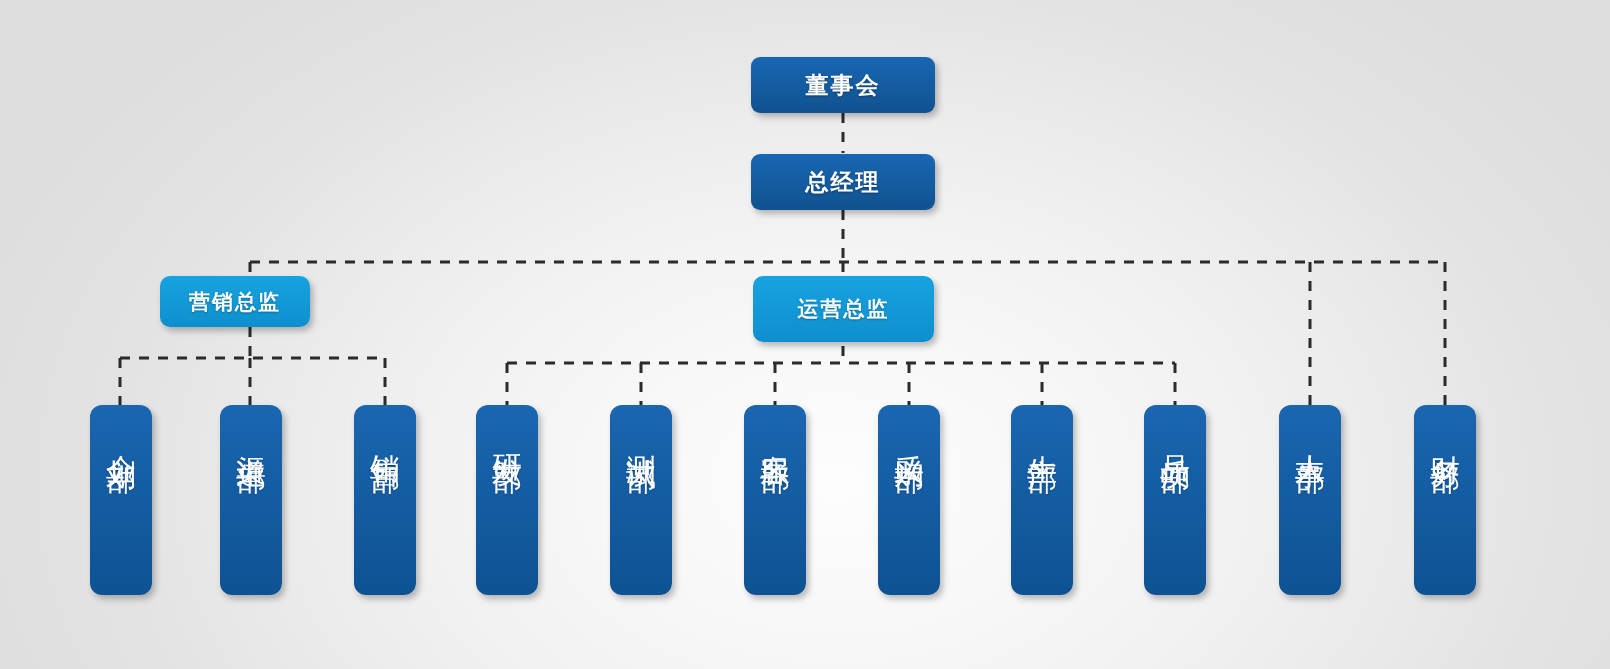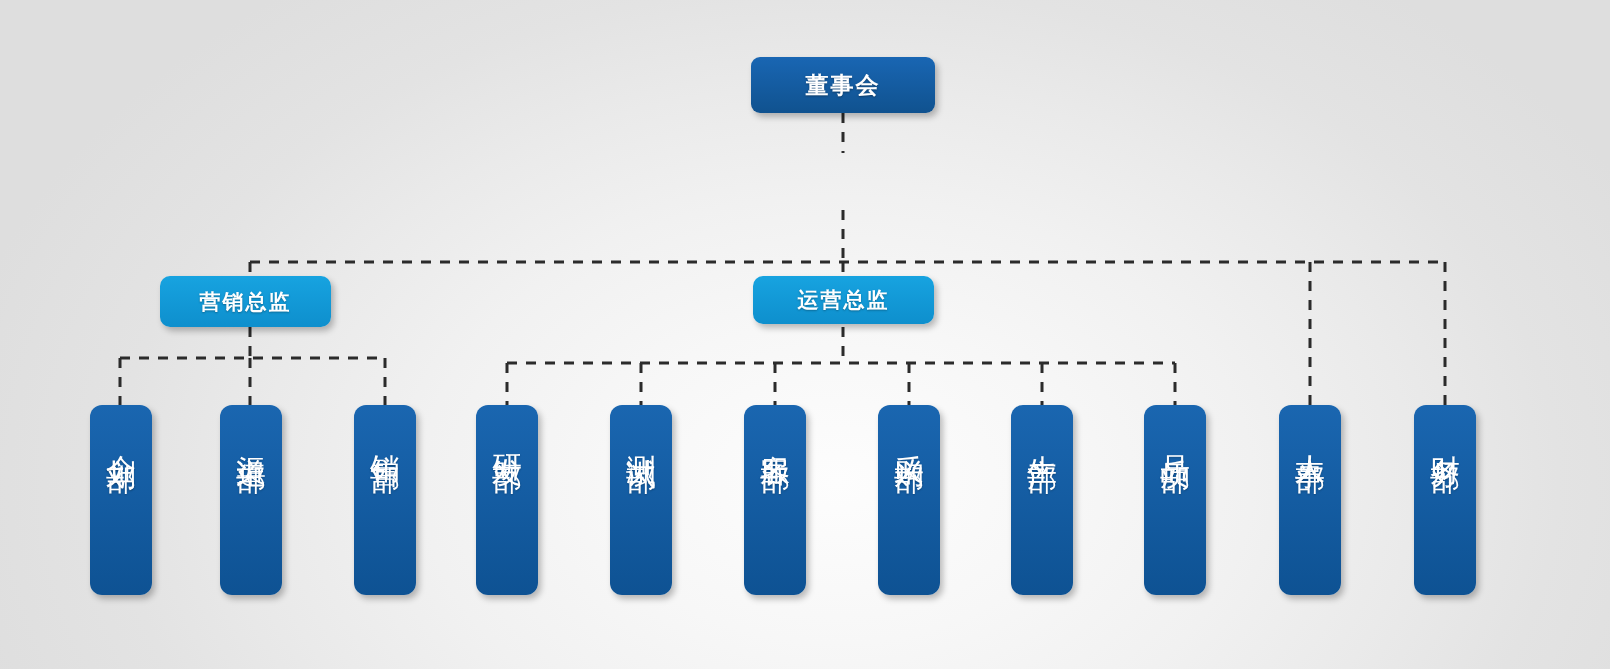--- a/index.html
+++ b/index.html
@@ -124,26 +124,29 @@
       <path d="M 909 363 L 909 405"></path>
       <path d="M 1042 363 L 1042 405"></path>
       <path d="M 1175 363 L 1175 405"></path>
     </g>
   </svg>
 
   <div class="node exec" style="left:751px; top:57px; width:184px; height:56px;">
     <span>董事会</span>
   </div>
 
+  <div class="node exec" style="left:751px; top:154px; width:184px; height:56px;">
+    <span>总经理</span>
+  </div>
 
-  <div class="node director" style="left:160px; top:276px; width:171px; height:51px;">
+  <div class="node director" style="left:160px; top:276px; width:150px; height:51px;">
     <span>营销总监</span>
   </div>
 
-  <div class="node director" style="left:753px; top:276px; width:181px; height:48px;">
+  <div class="node director" style="left:753px; top:276px; width:181px; height:66px;">
     <span>运营总监</span>
   </div>
 
   <div id="dept-layer">
       <div class="node dept" style="left: 90px; top: 405px; width: 62px; height: 190px;">
         <span class="dept-label">企划部</span>
       </div>
       <div class="node dept" style="left: 220px; top: 405px; width: 62px; height: 190px;">
         <span class="dept-label">渠道部</span>
       </div>

